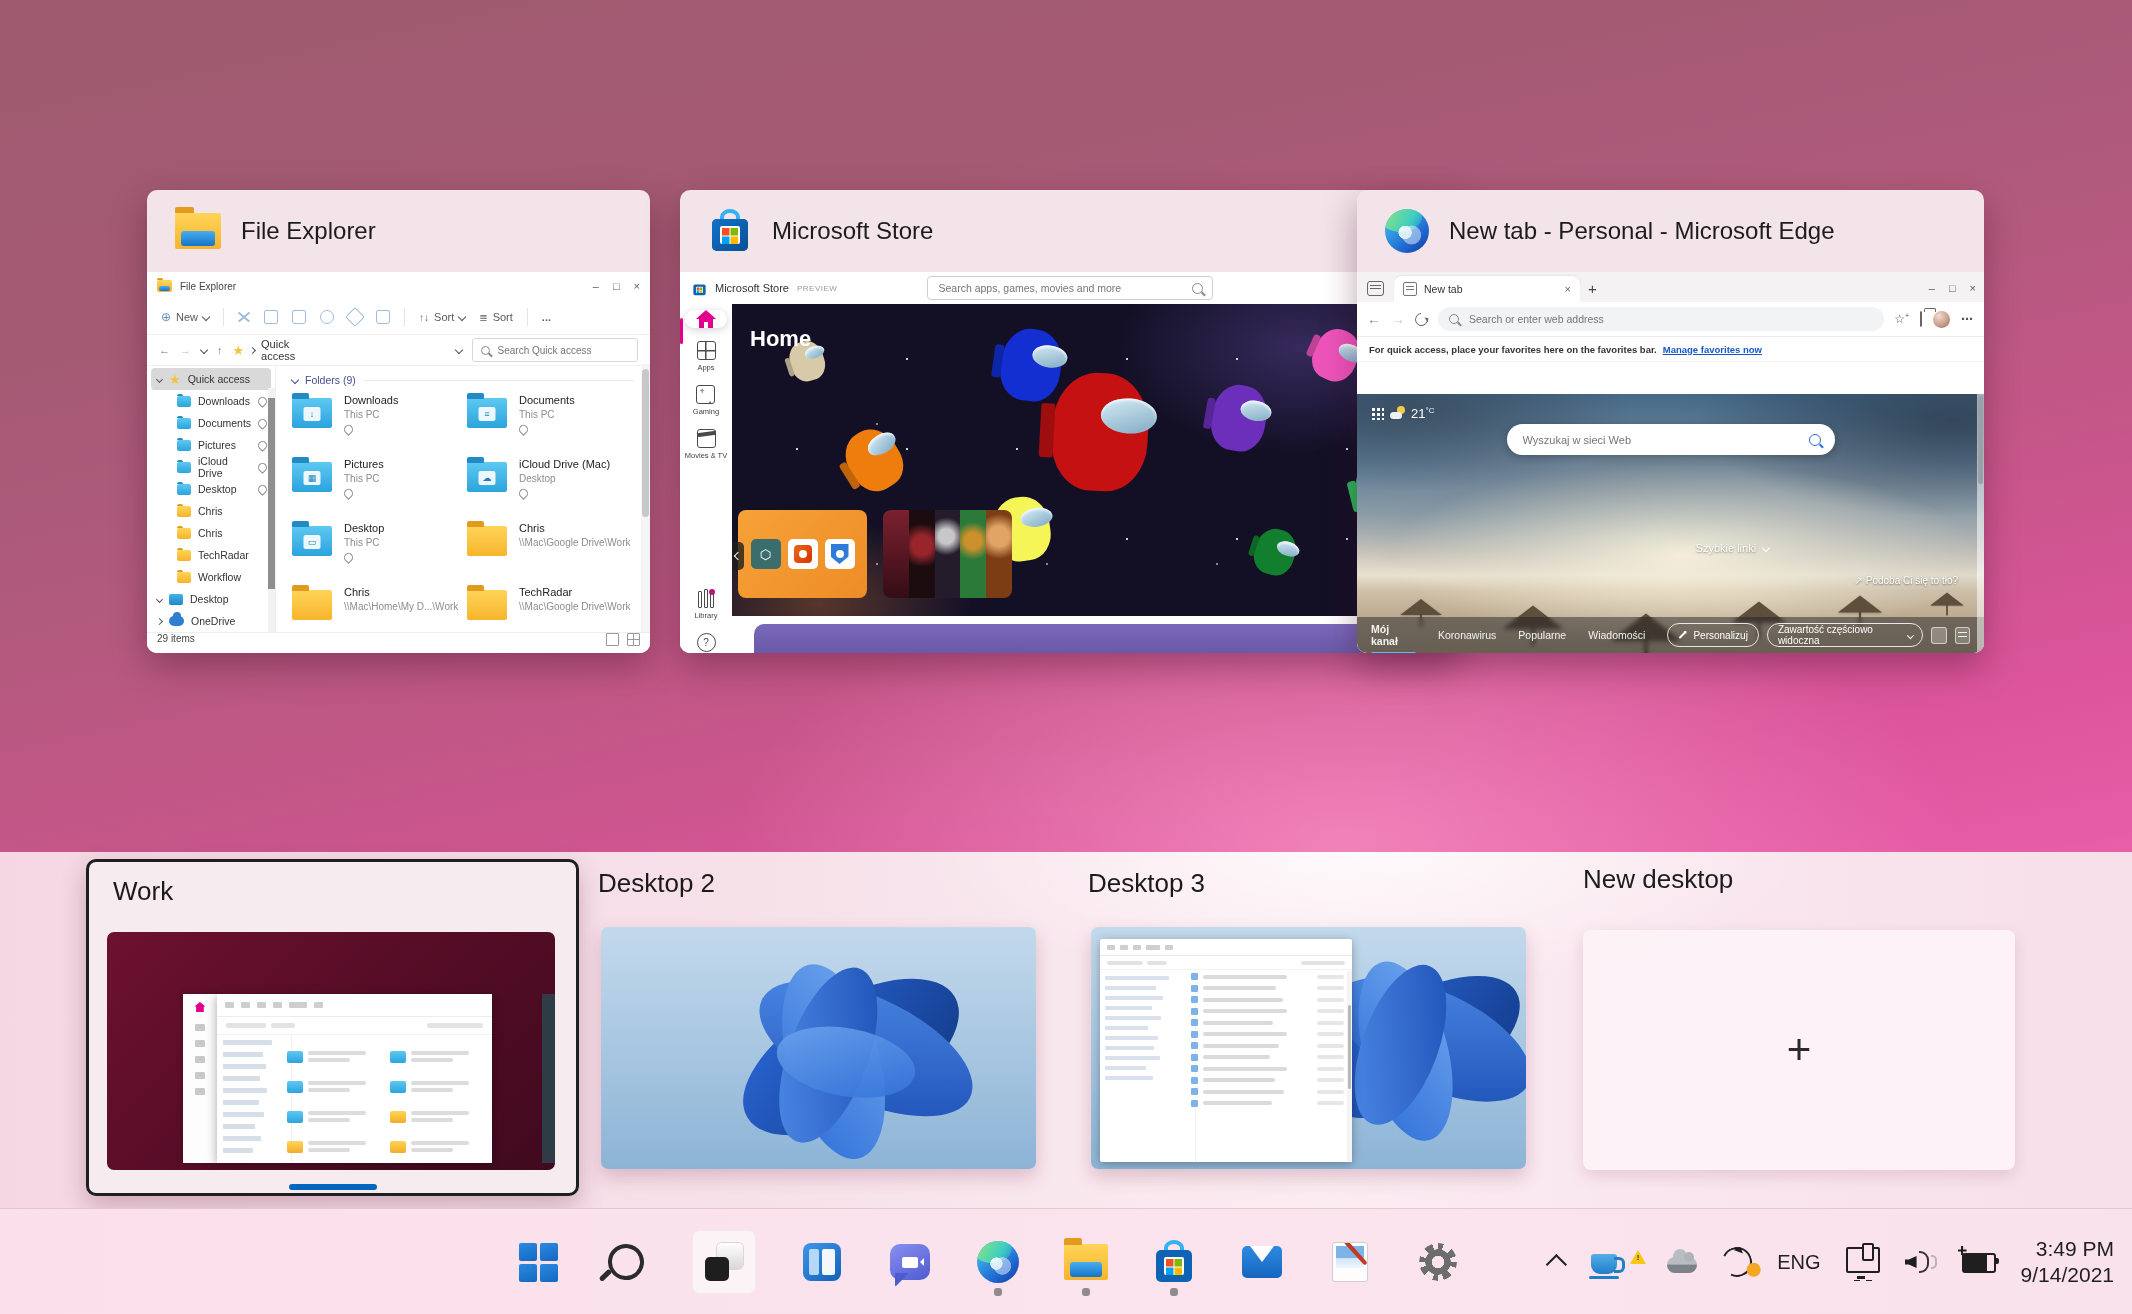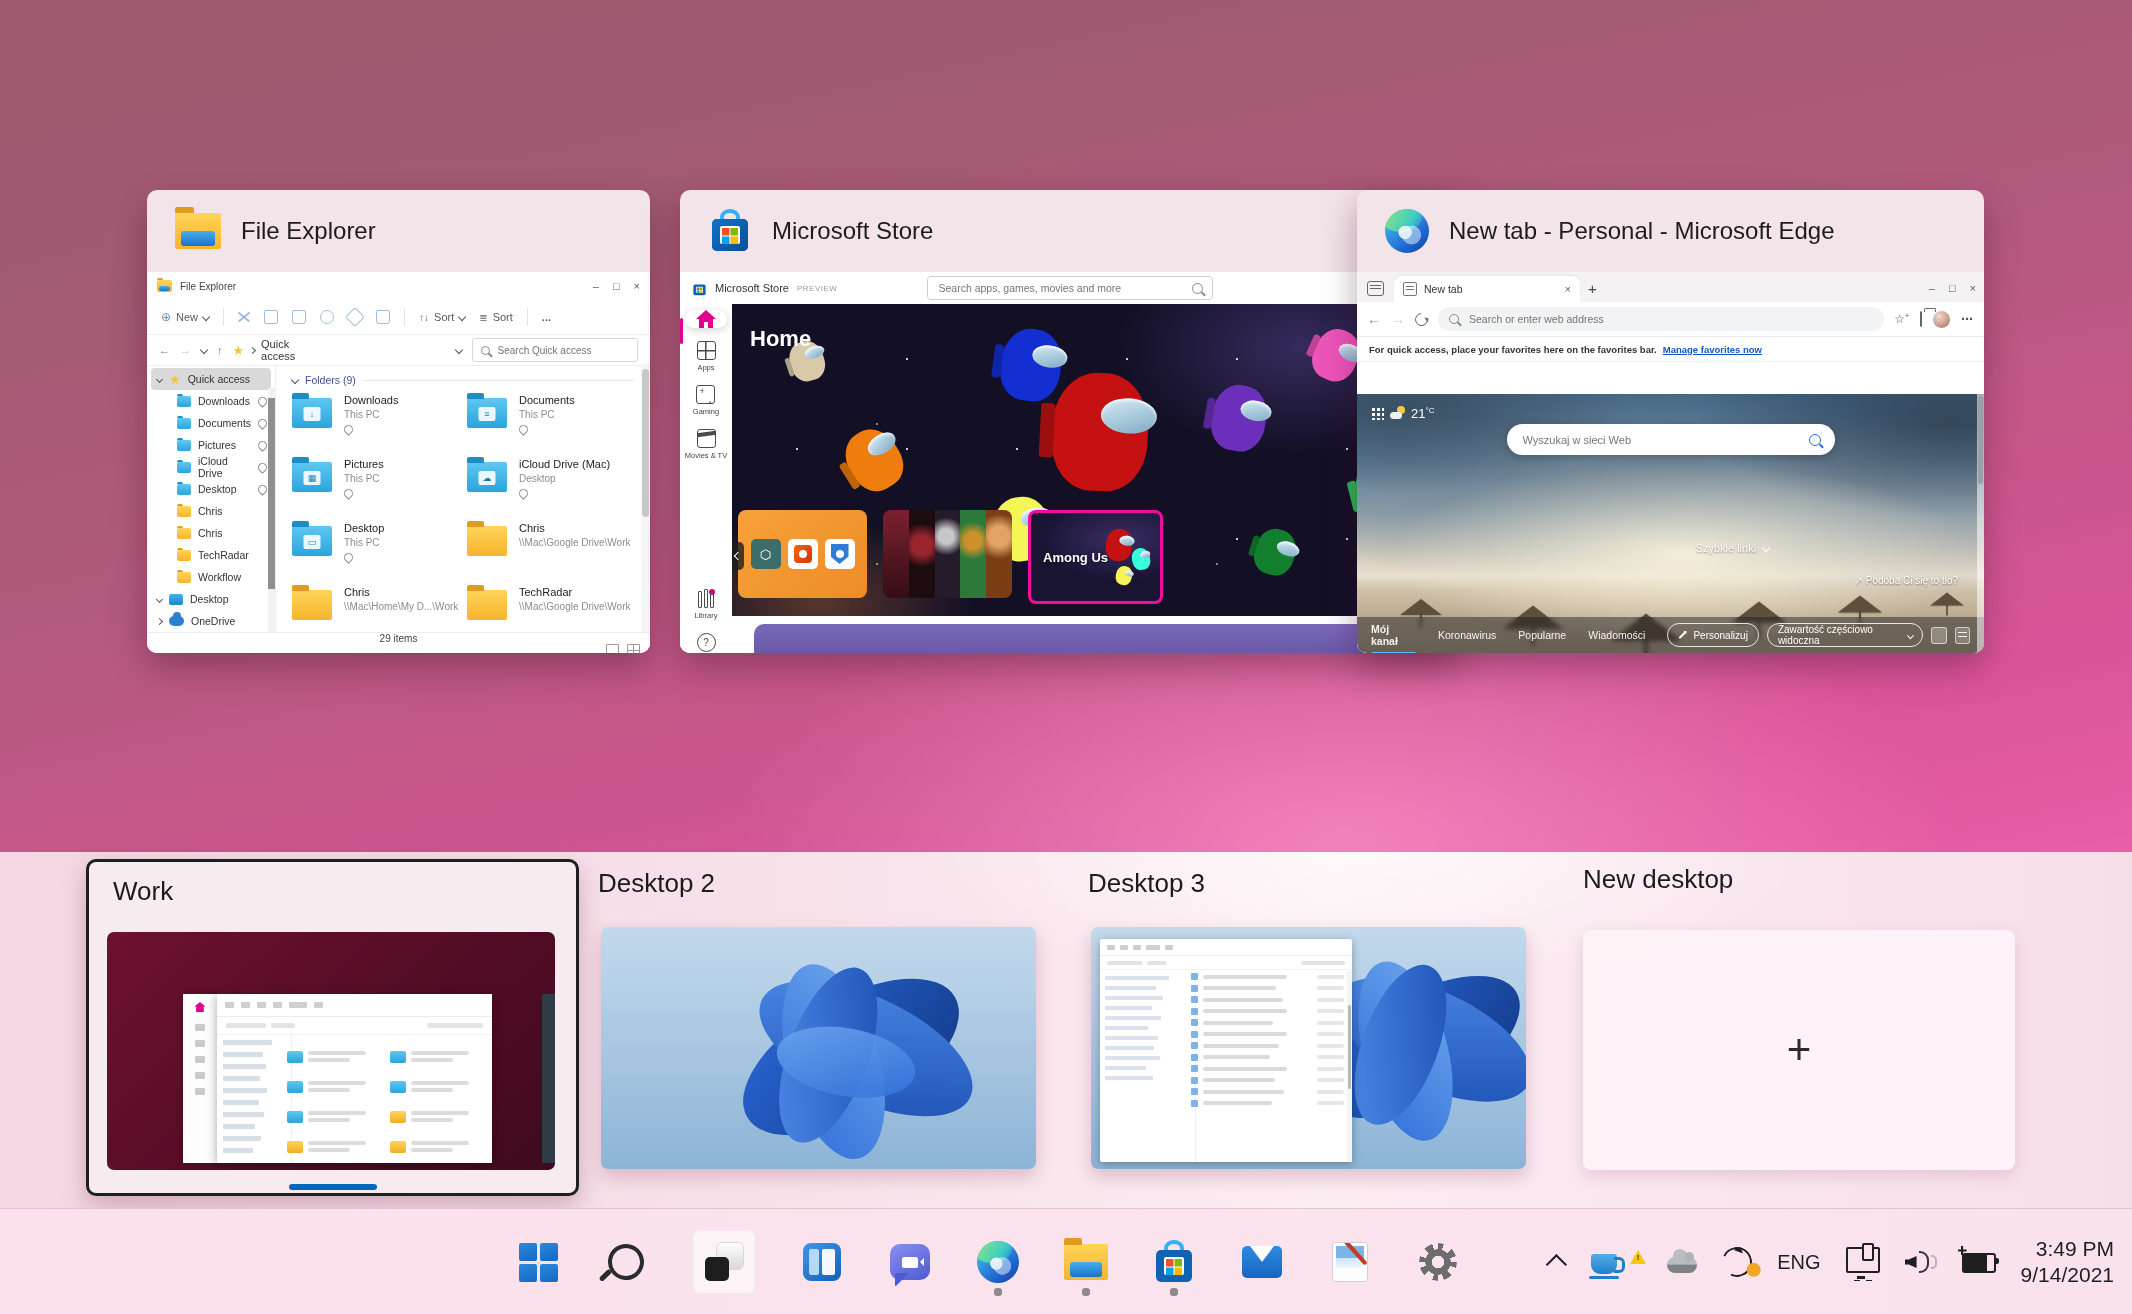--- a/index.html
+++ b/index.html
@@ -68,21 +68,21 @@
   .fe-sect::after{content:"";flex:1;border-top:1px solid #e8e8e8;}
   .fe-grid{display:grid;grid-template-columns:1fr 1fr;row-gap:12px;column-gap:8px;}
   .fe-item{display:flex;gap:12px;min-height:52px;}
   .fe-item .folder{width:40px;height:30px;flex:none;margin-top:4px;}
   .fe-item .chip{width:17px;height:14px;font-size:9px;}
   .fit-name{font-size:11px;color:#222;}
   .fit-sub{font-size:10px;color:#8d8d8d;margin-top:3px;}
   .fit-pin{margin-top:4px;}
   .fe-vscroll{position:absolute;right:0;top:0;bottom:0;width:9px;background:#f6f6f6;}
   .fe-vscroll i{position:absolute;left:1px;right:1px;top:2%;height:55%;background:#c9c9c9;border-radius:4px;}
-  .fe-status{position:absolute;left:0;right:0;bottom:0;height:20px;border-top:1px solid #eee;display:flex;align-items:center;padding:0 10px;font-size:10px;color:#444;background:#fff;flex-direction:column;}
+  .fe-status{position:absolute;left:0;right:0;bottom:0;height:20px;border-top:1px solid #eee;display:flex;align-items:flex-start;padding:0 10px;font-size:10px;color:#444;background:#fff;}
   .view-toggles{margin-left:auto;display:flex;gap:8px;}
   .vt{width:11px;height:11px;border:1.2px solid #9a9a9a;border-radius:1px;}
   .vt.grid{background:linear-gradient(#9a9a9a,#9a9a9a) 50% 0/1px 100% no-repeat, linear-gradient(#9a9a9a,#9a9a9a) 0 50%/100% 1px no-repeat;}
   
   .card-store{left:680px;top:190px;width:779px;height:463px;}
   .store-hicon{width:44px;height:44px;}
   .st-titlebar{height:32px;display:flex;align-items:center;gap:8px;padding:0 12px;position:relative;background:#fff;}
   .st-name{font-size:11px;color:#333;}
   .st-badge{font-size:8px;color:#9a9a9a;letter-spacing:.5px;}
   .st-search{position:absolute;left:50%;transform:translateX(-50%);width:266px;height:22px;border:1px solid #cfcfcf;border-radius:4px;display:flex;align-items:center;padding:0 9px;gap:8px;}
@@ -668,32 +668,20 @@
                     </span>
                   </span>
               </div>
               <div class="tile collage">
                   <i></i>
                   <i></i>
                   <i></i>
                   <i></i>
                   <i></i>
                 </div>
-              <div class="tile among">
-                <span class="label">Among Us</span>
-                <div class="crew" style="--c:#c51111;left:58%;top:18%;width:26px;height:32px;transform:rotate(6deg)">
-                    <i class="visor"></i>
-                  </div>
-                <div class="crew" style="--c:#38fedc;left:78%;top:40%;width:18px;height:22px;transform:rotate(-12deg)">
-                    <i class="visor"></i>
-                  </div>
-                <div class="crew" style="--c:#f5f557;left:66%;top:60%;width:16px;height:19px;transform:rotate(14deg)">
-                    <i class="visor"></i>
-                  </div>
-              </div>
             </div>
             <div class="st-collapse">
                 <span class="chev"></span>
               </div>
           </div>
           <div class="st-purple"></div>
           <div class="st-vscroll">
               <i></i>
             </div>
         </div>

